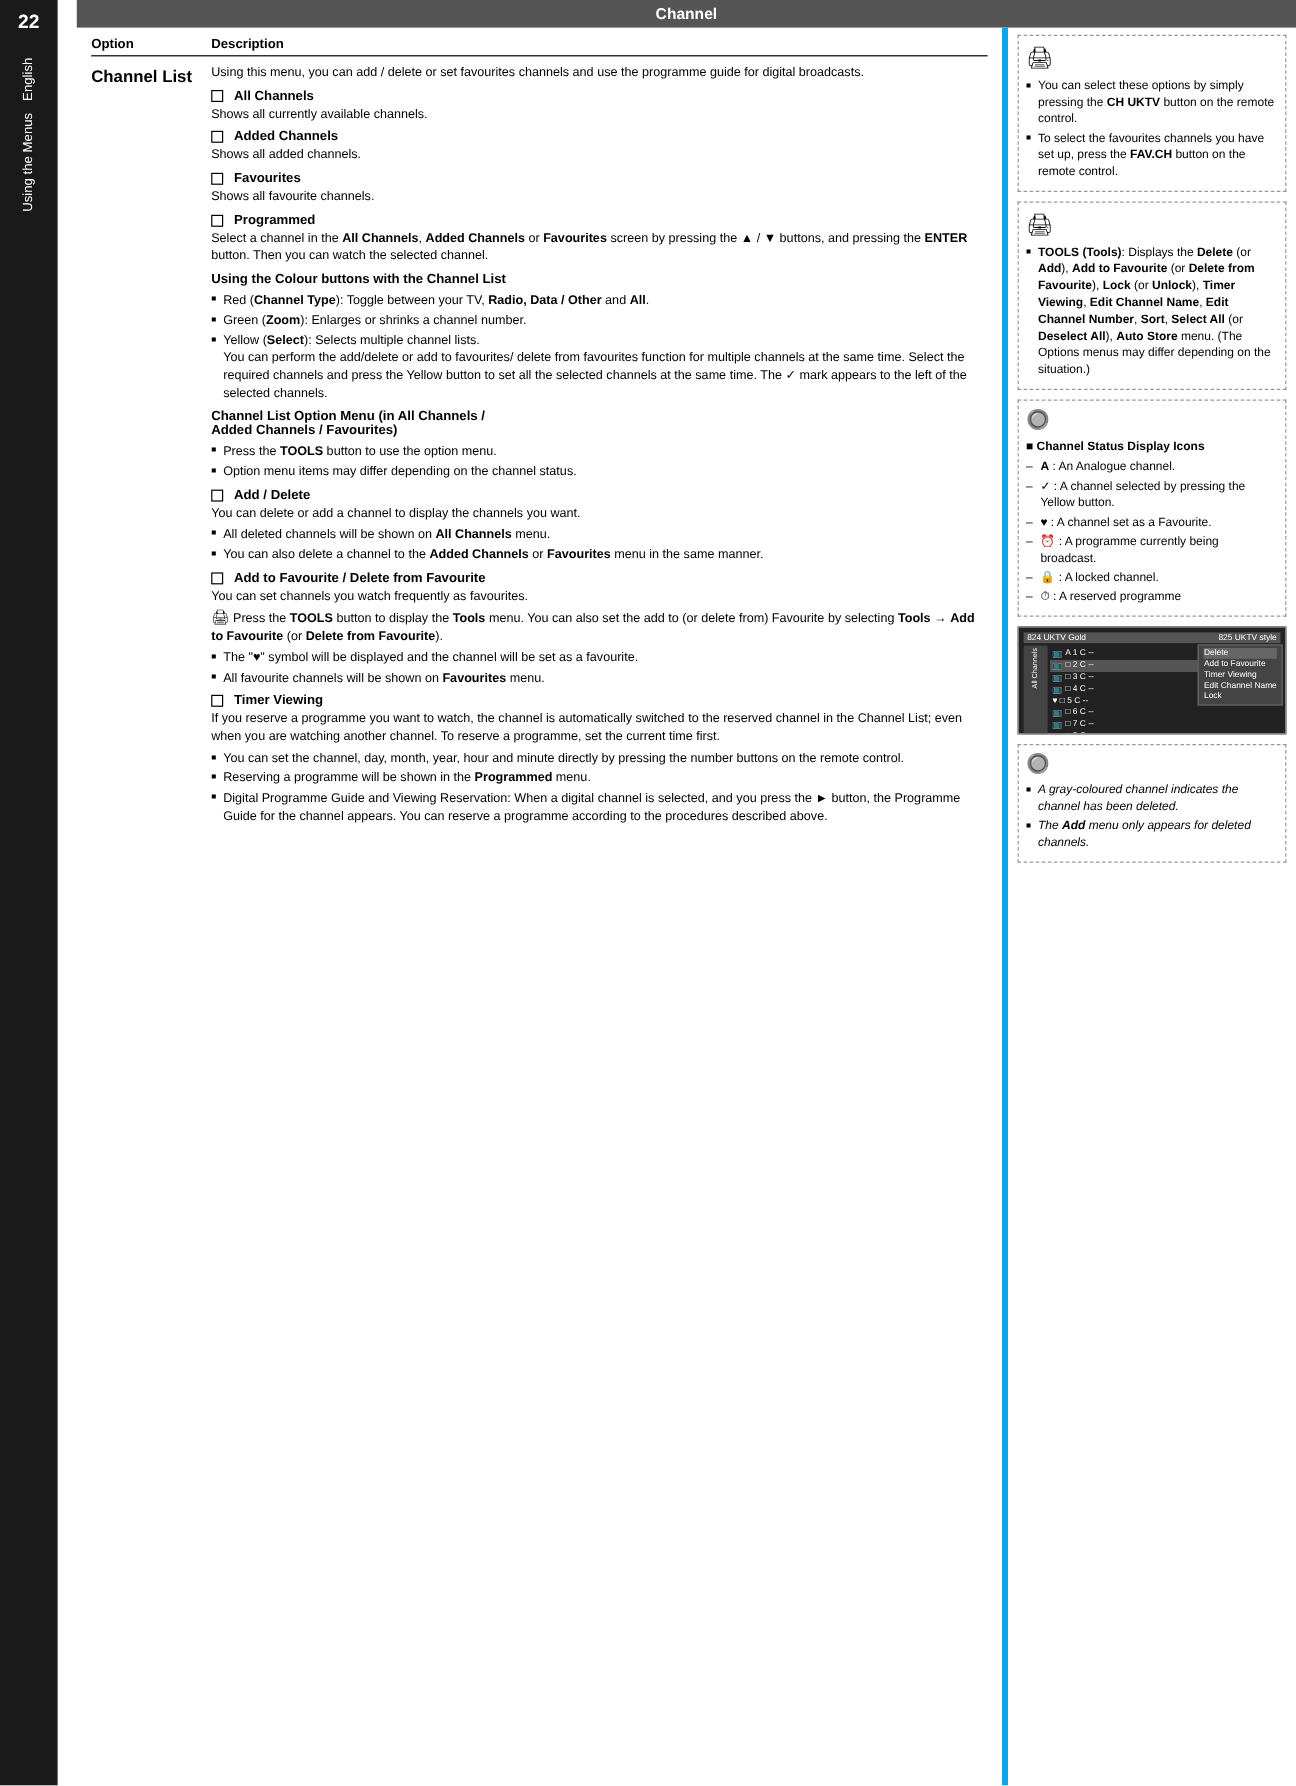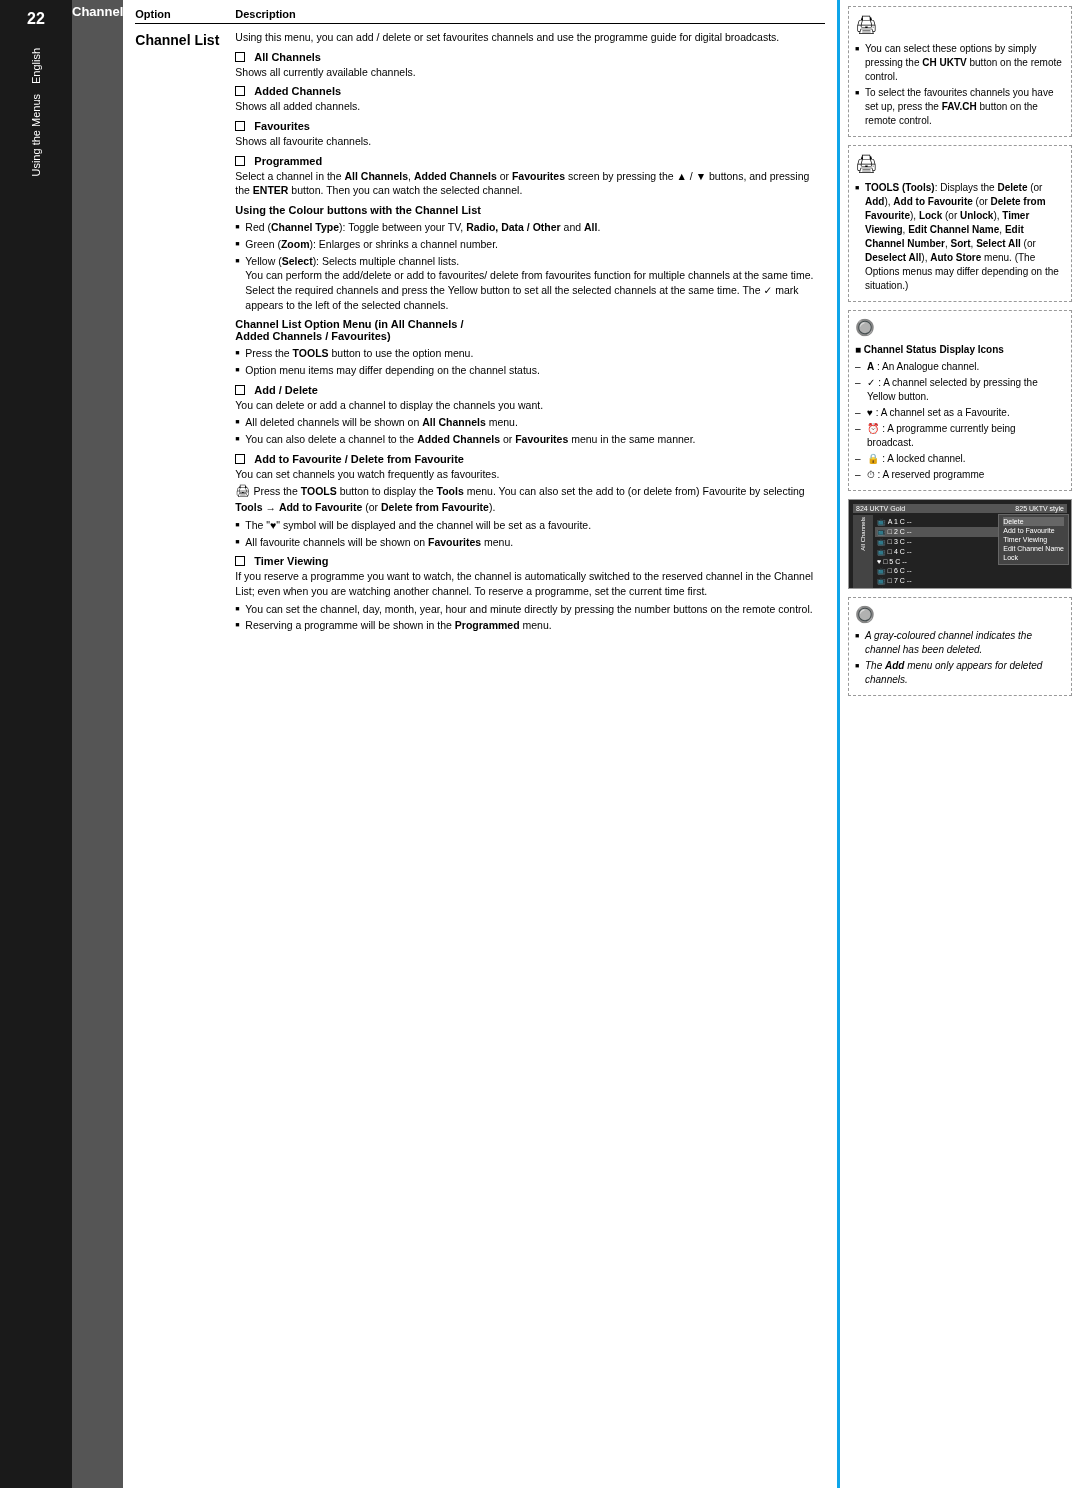--- a/index.html
+++ b/index.html
@@ -11,21 +11,21 @@
       width: 1080px;
       min-height: 1488px;
     }
     .page {
       display: flex;
       width: 1080px;
       min-height: 1488px;
       position: relative;
     }
     .left-sidebar {
-      width: 72px;
+      width: 48px;
       background: #1a1a1a;
       display: flex;
       flex-direction: column;
       align-items: center;
       padding-top: 10px;
     }
     .page-number {
       color: #fff;
       font-size: 16px;
       font-weight: bold;
@@ -40,38 +40,39 @@
     }
     .sidebar-label-menus {
       color: #fff;
       font-size: 11px;
       writing-mode: vertical-rl;
       transform: rotate(180deg);
     }
     .main-content {
       flex: 1;
       display: flex;
-      flex-direction: row;
+      flex-direction: column;
+      padding-left: 16px;
     }
     .channel-header {
       background: #555;
       color: #fff;
       text-align: center;
       font-size: 13px;
       font-weight: bold;
       padding: 4px 0;
     }
     .content-area {
       display: flex;
       flex: 1;
     }
     .left-column {
       flex: 1;
       padding: 8px 12px;
-      border-right: 3px solid #0ea5e9;
+      border-right: 5px solid #0ea5e9;
     }
     .right-column {
       width: 240px;
       padding: 6px 8px;
       display: flex;
       flex-direction: column;
       gap: 4px;
     }
     .table-header-row {
       display: flex;
@@ -411,20 +412,21 @@
 
             <div class="subsection">
               <div class="subsection-title">
                 <span class="checkbox-icon"></span>
                 <span>Timer Viewing</span>
               </div>
               <div class="subsection-text">If you reserve a programme you want to watch, the channel is automatically switched to the reserved channel in the Channel List; even when you are watching another channel. To reserve a programme, set the current time first.</div>
               <ul class="bullet-list" style="margin-top:3px;">
                 <li>You can set the channel, day, month, year, hour and minute directly by pressing the number buttons on the remote control.</li>
                 <li>Reserving a programme will be shown in the <span class="bold">Programmed</span> menu.</li>
+                <li>Digital Programme Guide and Viewing Reservation: When a digital channel is selected, and you press the ► button, the Programme Guide for the channel appears. You can reserve a programme according to the procedures described above.</li>
               </ul>
             </div>
 
           </div>
         </div>
 
       </div>
 
       <div class="right-column">
 

